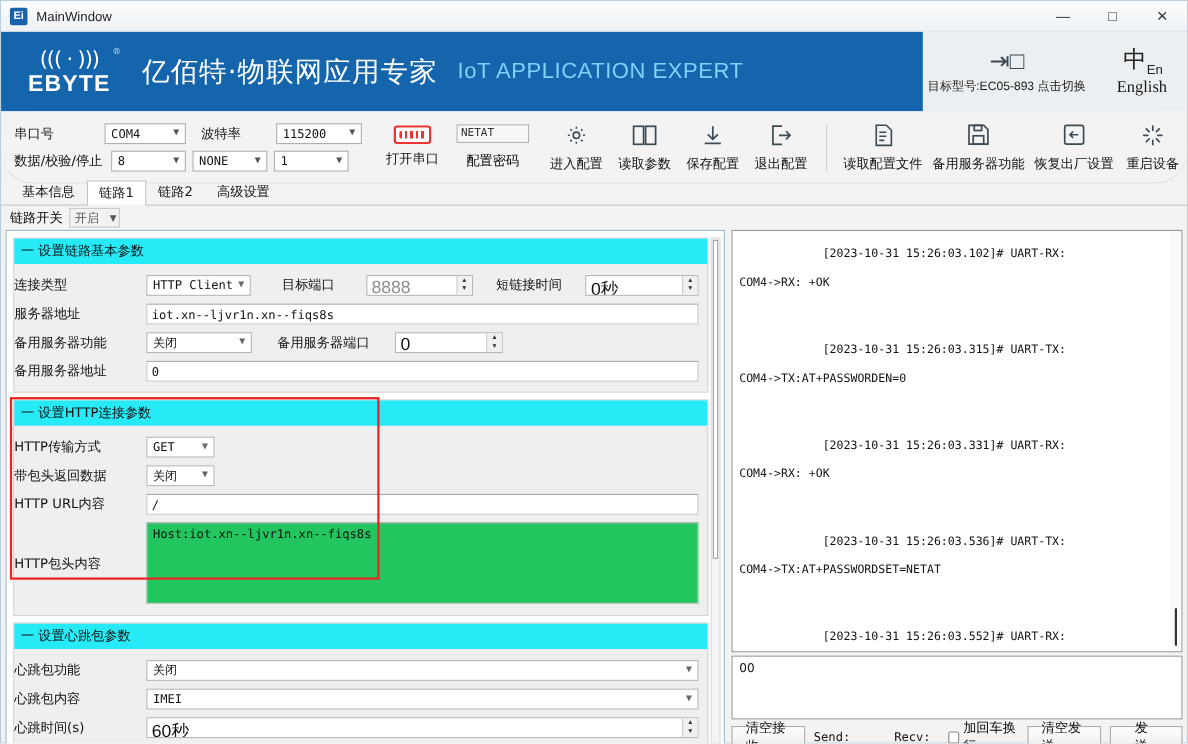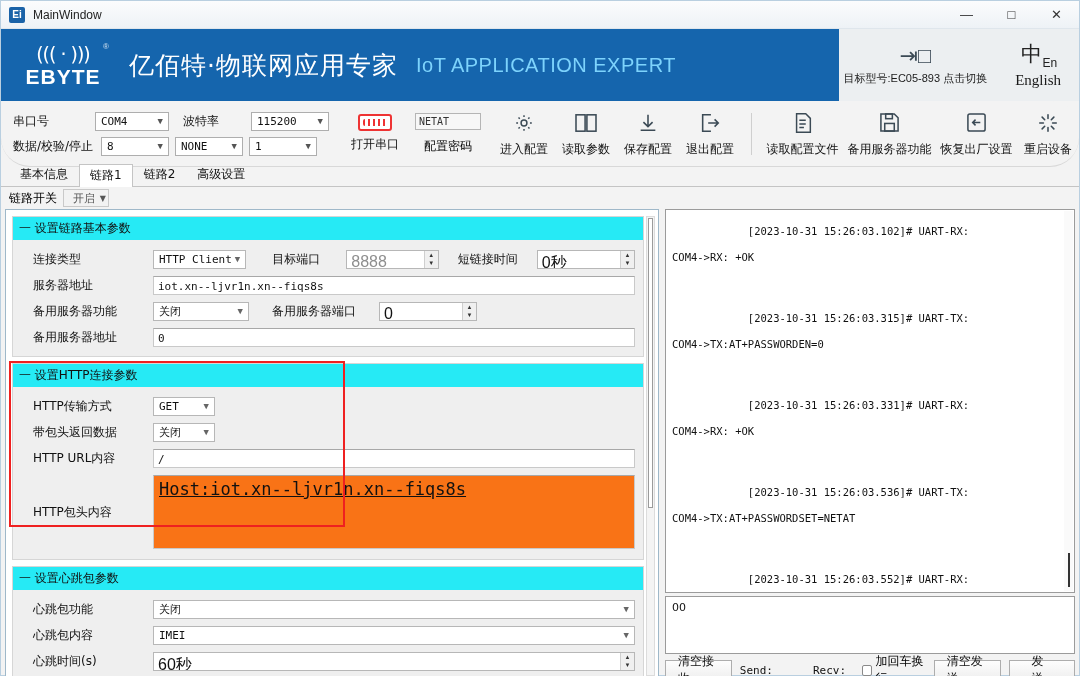--- a/index.html
+++ b/index.html
@@ -85,36 +85,36 @@
               border-bottom: 1px solid #c4c4c4; background: #f3f3f3; }
   .tab { font-size: 12px; padding: 2px 10px 3px; color: #111; border: 1px solid transparent;
          border-bottom: none; font-family: "DejaVu Sans", sans-serif; }
   .tab.on { background: #fff; border-color: #c4c4c4; position: relative; top: 1px; }
 
   
   .lsrow { height: 22px; display: flex; align-items: center; gap: 6px; padding-left: 8px; }
   .lsrow .lab { font-size: 12px; font-family: "DejaVu Sans", sans-serif; }
   .lssel { width: 46px; height: 18px; border: 1px solid #c9c9c9; background: #f2f2f2;
            font-size: 11px; display: flex; align-items: center; padding: 0 2px 0 4px;
-           color: #555; font-family: "DejaVu Sans", sans-serif; text-align: center; }
+           color: #555; font-family: "DejaVu Sans", sans-serif; }
 
   
   .split { display: flex; height: 478px; padding: 0 4px 4px; gap: 6px; }
   .left { width: 654px; background: #fff; border: 1px solid #9fb8c9; position: relative;
           overflow: hidden; }
   .formwrap { position: absolute; inset: 6px 14px 6px 6px; }
   .vscroll { position: absolute; right: 3px; top: 6px; width: 9px; bottom: 6px;
              background: #f4f4f4; border: 1px solid #dcdcdc; }
   .vthumb { position: absolute; left: 1px; top: 1px; width: 5px; height: 290px;
             background: #fff; border: 1px solid #9b9b9b; }
 
   .grpbox { border: 1px solid #d6d6d6; background: #efefef; margin-bottom: 6px; }
   .grphdr { background: #26eaf5; font-size: 12px; color: #111; padding: 3px 6px;
             font-family: "DejaVu Sans", sans-serif; }
-  .grpbody { padding: 8px 8px 8px 20px; }
+  .grpbody { padding: 8px 8px 8px 0; }
   .frow { display: flex; align-items: center; height: 22px; margin-bottom: 4px; }
   .flab { font-size: 12px; color: #111; font-family: "DejaVu Sans", sans-serif; }
   .flab.w120 { width: 120px; flex: none; }
   .fsel { height: 19px; border: 1px solid #b7b7b7; background: #fff; font-size: 11px;
           display: flex; align-items: center; padding: 0 2px 0 5px;
           font-family: "DejaVu Sans Mono", monospace; color: #111; }
   .fsel .cv { flex: 1; overflow: hidden; white-space: nowrap; }
   .fsel .arw { font-size: 9px; color: #666; padding: 0 3px; }
   .ftext { height: 19px; border: 1px solid #c9c9c9; border-top-color: #a8a8a8;
            background: #fff; font-size: 11px; padding: 2px 4px; color: #111;
@@ -123,23 +123,23 @@
   .fspin { height: 19px; border: 1px solid #b7b7b7; background: #fff; display: flex;
            align-items: stretch; }
   .fspin .v { flex: 1; font-size: 16px; padding: 2px 4px; color: #111;
               font-family: Liberation Sans, sans-serif; overflow: hidden;
               white-space: nowrap; }
   .fspin .v.grey { color: #8e8e8e; }
   .fspin .btns { width: 14px; border-left: 1px solid #cfcfcf; background: #f0f0f0;
                  display: flex; flex-direction: column; }
   .fspin .btns span { flex: 1; font-size: 6px; line-height: 8px; text-align: center;
                       color: #333; }
-  .area { border: 1px solid #c9c9c9; border-top-color: #a8a8a8; background: #f97316;
-          font-size: 17px; padding: 3px 5px; color: #111;
-          font-family: "DejaVu Sans Mono", monospace; text-decoration: underline; }
+  .area { border: 1px solid #c9c9c9; border-top-color: #a8a8a8; background: #22c55e;
+          font-size: 11px; padding: 3px 5px; color: #111;
+          font-family: "DejaVu Sans Mono", monospace; }
   .cbx { width: 11px; height: 11px; border: 1px solid #8a8a8a; background: #fff;
          border-radius: 2px; }
   .redbox { position: absolute; border: 2px solid #ef2020; pointer-events: none; }
 
   
   .right { flex: 1; display: flex; flex-direction: column; gap: 3px; }
   .logbox { flex: 1; background: #fff; border: 1px solid #9b9b9b; position: relative;
             overflow: hidden; }
   .logpad { position: absolute; inset: 2px 12px 2px 6px; }
   .logent { margin-bottom: 9px; font-size: 10.5px; line-height: 13px; color: #111;

